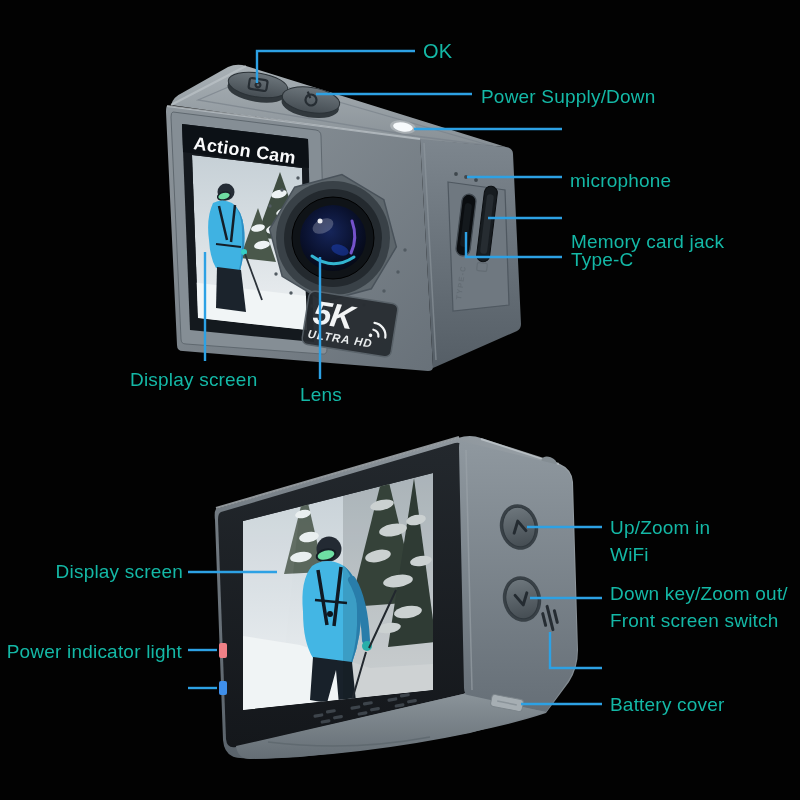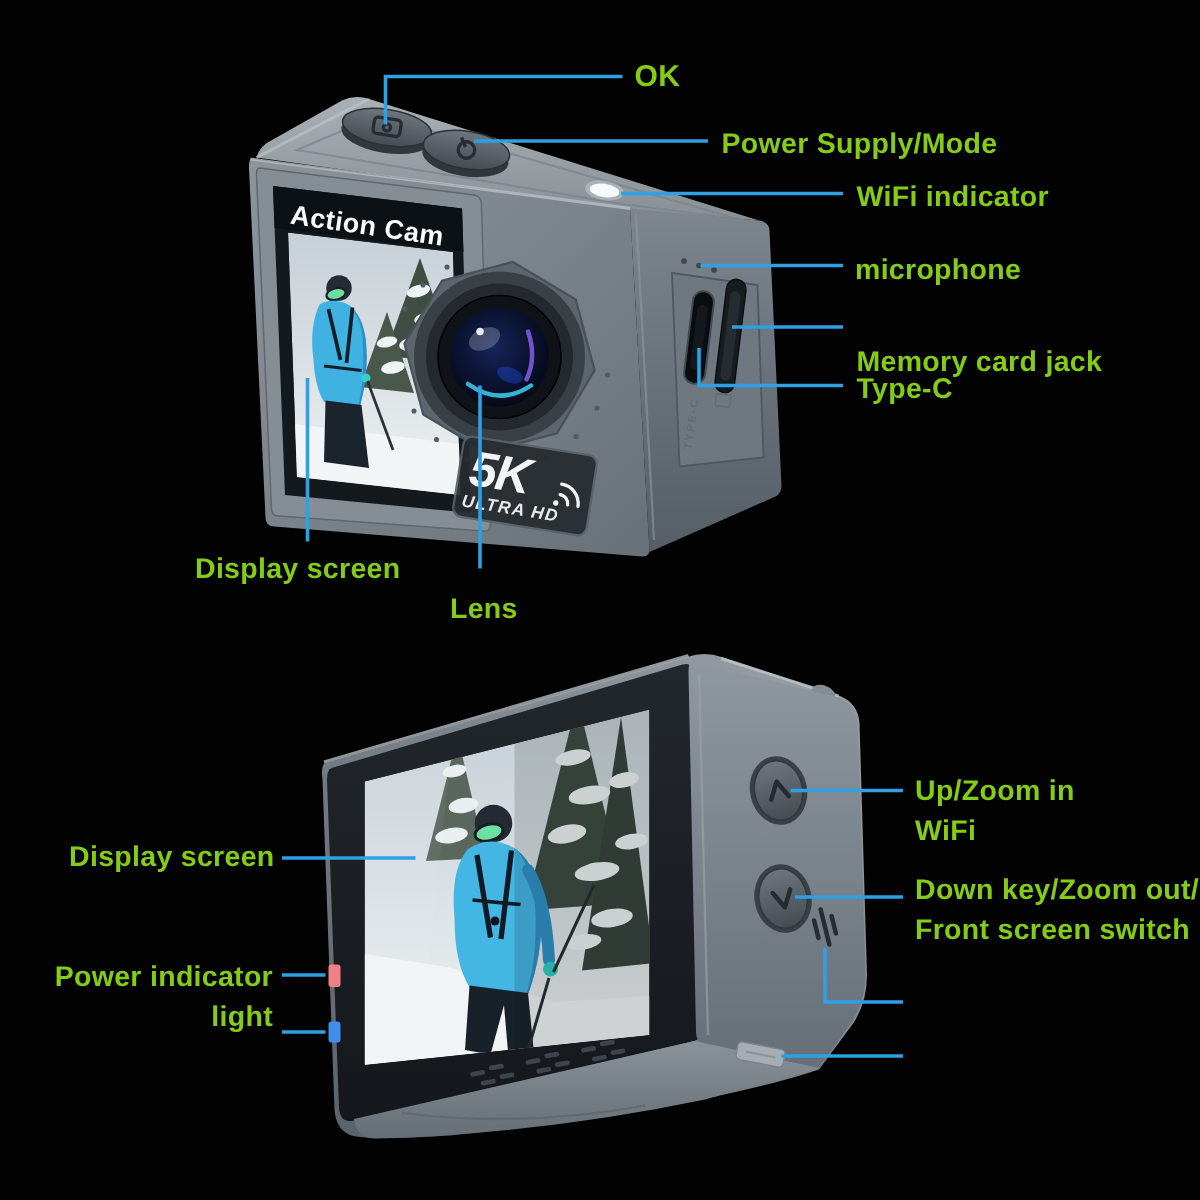--- a/index.html
+++ b/index.html
@@ -1,19 +1,19 @@
 <!DOCTYPE html>
 <html><head>
 <meta charset="utf-8">
 <style>
   html,body{margin:0;padding:0;background:#000;}
   .stage{position:relative;width:800px;height:800px;background:#020202;overflow:hidden;
          font-family:"Liberation Sans","DejaVu Sans",sans-serif;}
   .stage svg{position:absolute;left:0;top:0;}
-  .lbl{position:absolute;color:#84cc16;font-weight:bold;font-size:19px;line-height:27px;
+  .lbl{position:absolute;color:#14b8a6;font-weight:normal;font-size:19px;line-height:27px;
        letter-spacing:.2px;white-space:pre-line;}
   .lbl.right{text-align:right;}
   .lbl.big{font-size:20px;}
   .svgtext{font-family:"Liberation Sans","DejaVu Sans",sans-serif;}
 </style>
 </head>
 <body>
 
 <div class="stage">
 
@@ -304,27 +304,27 @@
     <path d="M217,650 L188,650"></path>
     <path d="M217,688 L188,688"></path>
     <path d="M527,527 L602,527"></path>
     <path d="M530,598 L602,598"></path>
     <path d="M550,632 L550,668 L602,668"></path>
     <path d="M521,704 L602,704"></path>
   </g>
 </svg>
 
 <div class="lbl big" style="left:423px;top:38px;">OK</div>
-<div class="lbl" style="left:481px;top:83px;">Power Supply/Mode</div>
-<div class="lbl" style="left:571px;top:118px;">WiFi indicator</div>
+<div class="lbl" style="left:481px;top:83px;">Power Supply/Down</div>
 <div class="lbl" style="left:570px;top:167px;">microphone</div>
 <div class="lbl" style="left:571px;top:204px;margin-top:24px;">Memory card jack</div>
 <div class="lbl" style="left:571px;top:246px;">Type-C</div>
 <div class="lbl" style="left:130px;top:366px;">Display screen</div>
-<div class="lbl" style="left:300px;top:381px;margin-top:12px;">Lens</div>
+<div class="lbl" style="left:300px;top:381px;">Lens</div>
 <div class="lbl" style="left:610px;top:514px;">Up/Zoom in
 WiFi</div>
 <div class="lbl" style="left:610px;top:580px;">Down key/Zoom out/
 Front screen switch</div>
+<div class="lbl" style="left:610px;top:691px;">Battery cover</div>
 <div class="lbl right" style="right:617px;top:558px;">Display screen</div>
 <div class="lbl right" style="right:618px;top:638px;">Power indicator light</div>
 
 </div>
 
 </body></html>

